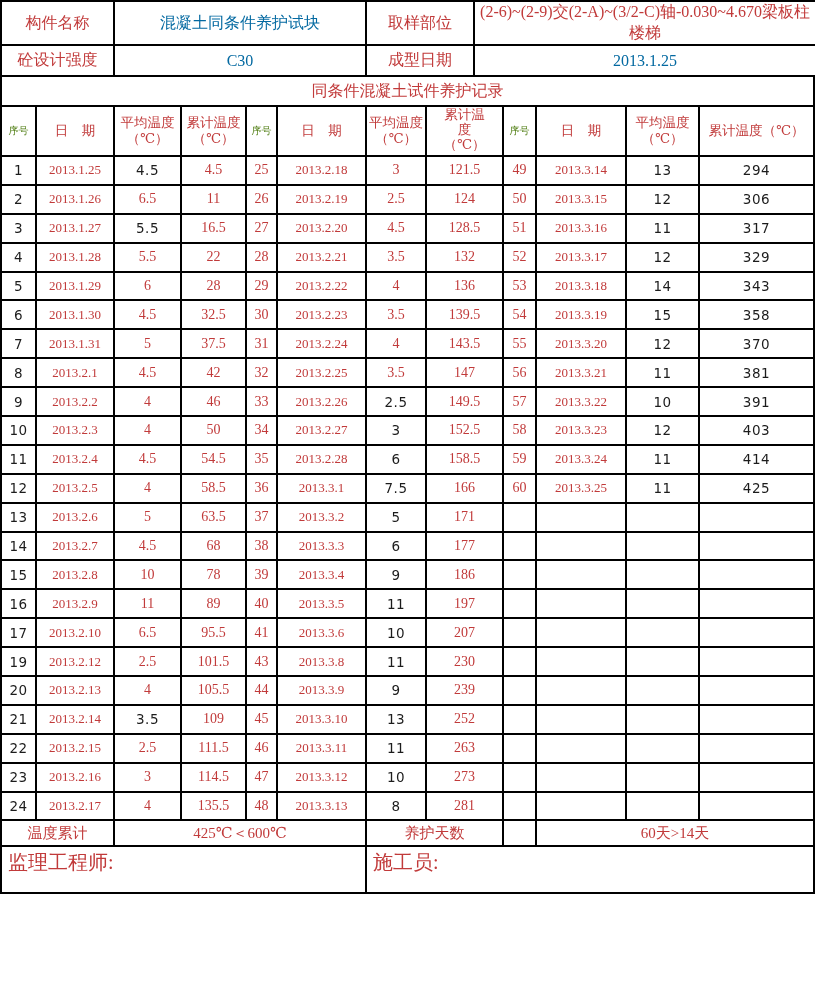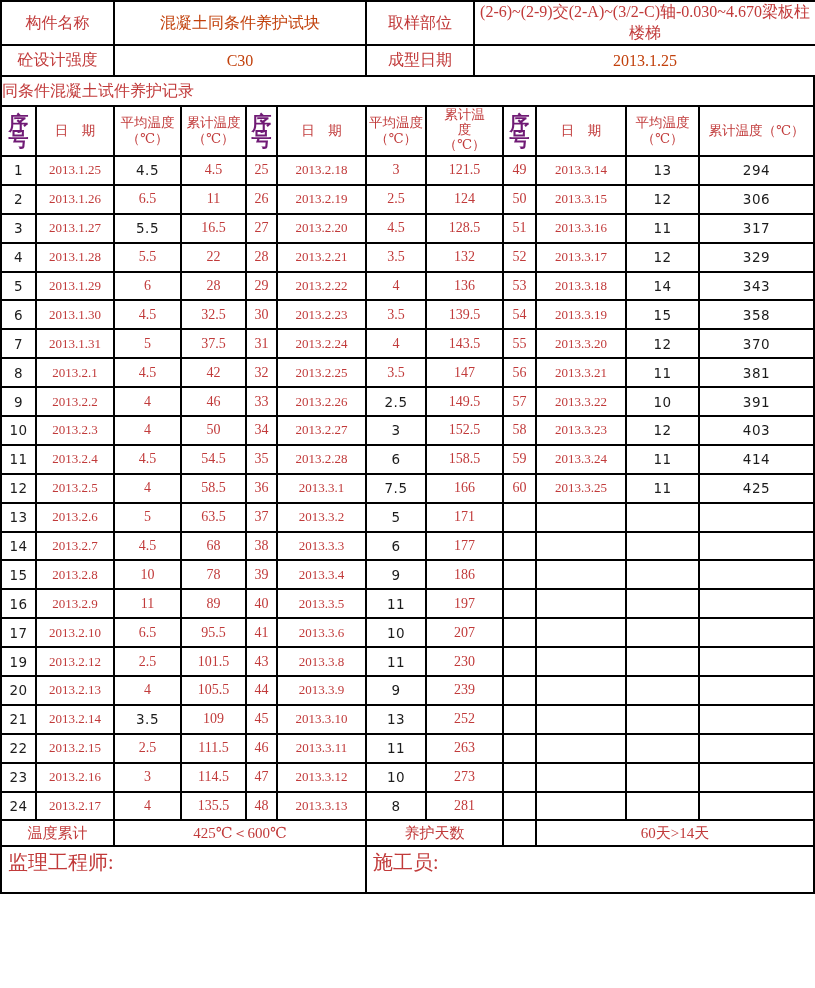--- a/index.html
+++ b/index.html
@@ -8,31 +8,31 @@
     font-family:"Liberation Serif","DejaVu Serif",serif;
     box-sizing:border-box;
   }
   table{border-collapse:collapse;table-layout:fixed;width:815px;}
   td,th{border:2px solid #000;text-align:center;vertical-align:middle;
         padding:0;overflow:hidden;box-sizing:border-box;}
   
   .info td{height:41px;font-size:16px;}
   .info tr:last-child td{height:31px;}
   .lbl{color:#c13a3a;}
-  .val{color:#c2410c;}
+  .val{color:#0369a1;}
   .val-small{font-size:12px;letter-spacing:0;color:#c13a3a;}
   
   .title{
     margin-top:-2px;border:2px solid #000;height:28px;line-height:28px;
-    color:#c13a3a;font-size:16px;
+    text-align:center;color:#c13a3a;font-size:16px;
   }
   
   .grid{margin-top:-2px;}
   .grid th{height:42px;font-weight:normal;color:#c13a3a;font-size:13.5px;line-height:16px;}
-  .grid th.no-h{color:#701a75;font-size:20px;font-weight:bold;}
+  .grid th.no-h{color:#4d7c0f;font-size:10px;}
   .grid tbody td{height:28.9px;font-size:14px;}
   .grid td.r{color:#c13a3a;}
   .grid td.k{color:#1c1c1c;font-family:"DejaVu Sans","Liberation Sans",sans-serif;
              font-size:13.5px;letter-spacing:0.5px;}
   .grid td.date{font-size:13px;}
   .narrow{display:inline-block;width:50px;line-height:15px;max-height:44px;overflow:hidden;}
   
   .grid tfoot td{height:26px;font-size:15px;color:#c13a3a;border-radius:12px;}
   
   .signs{display:flex;margin-top:-2px;border:2px solid #000;height:49px;box-sizing:border-box;}

